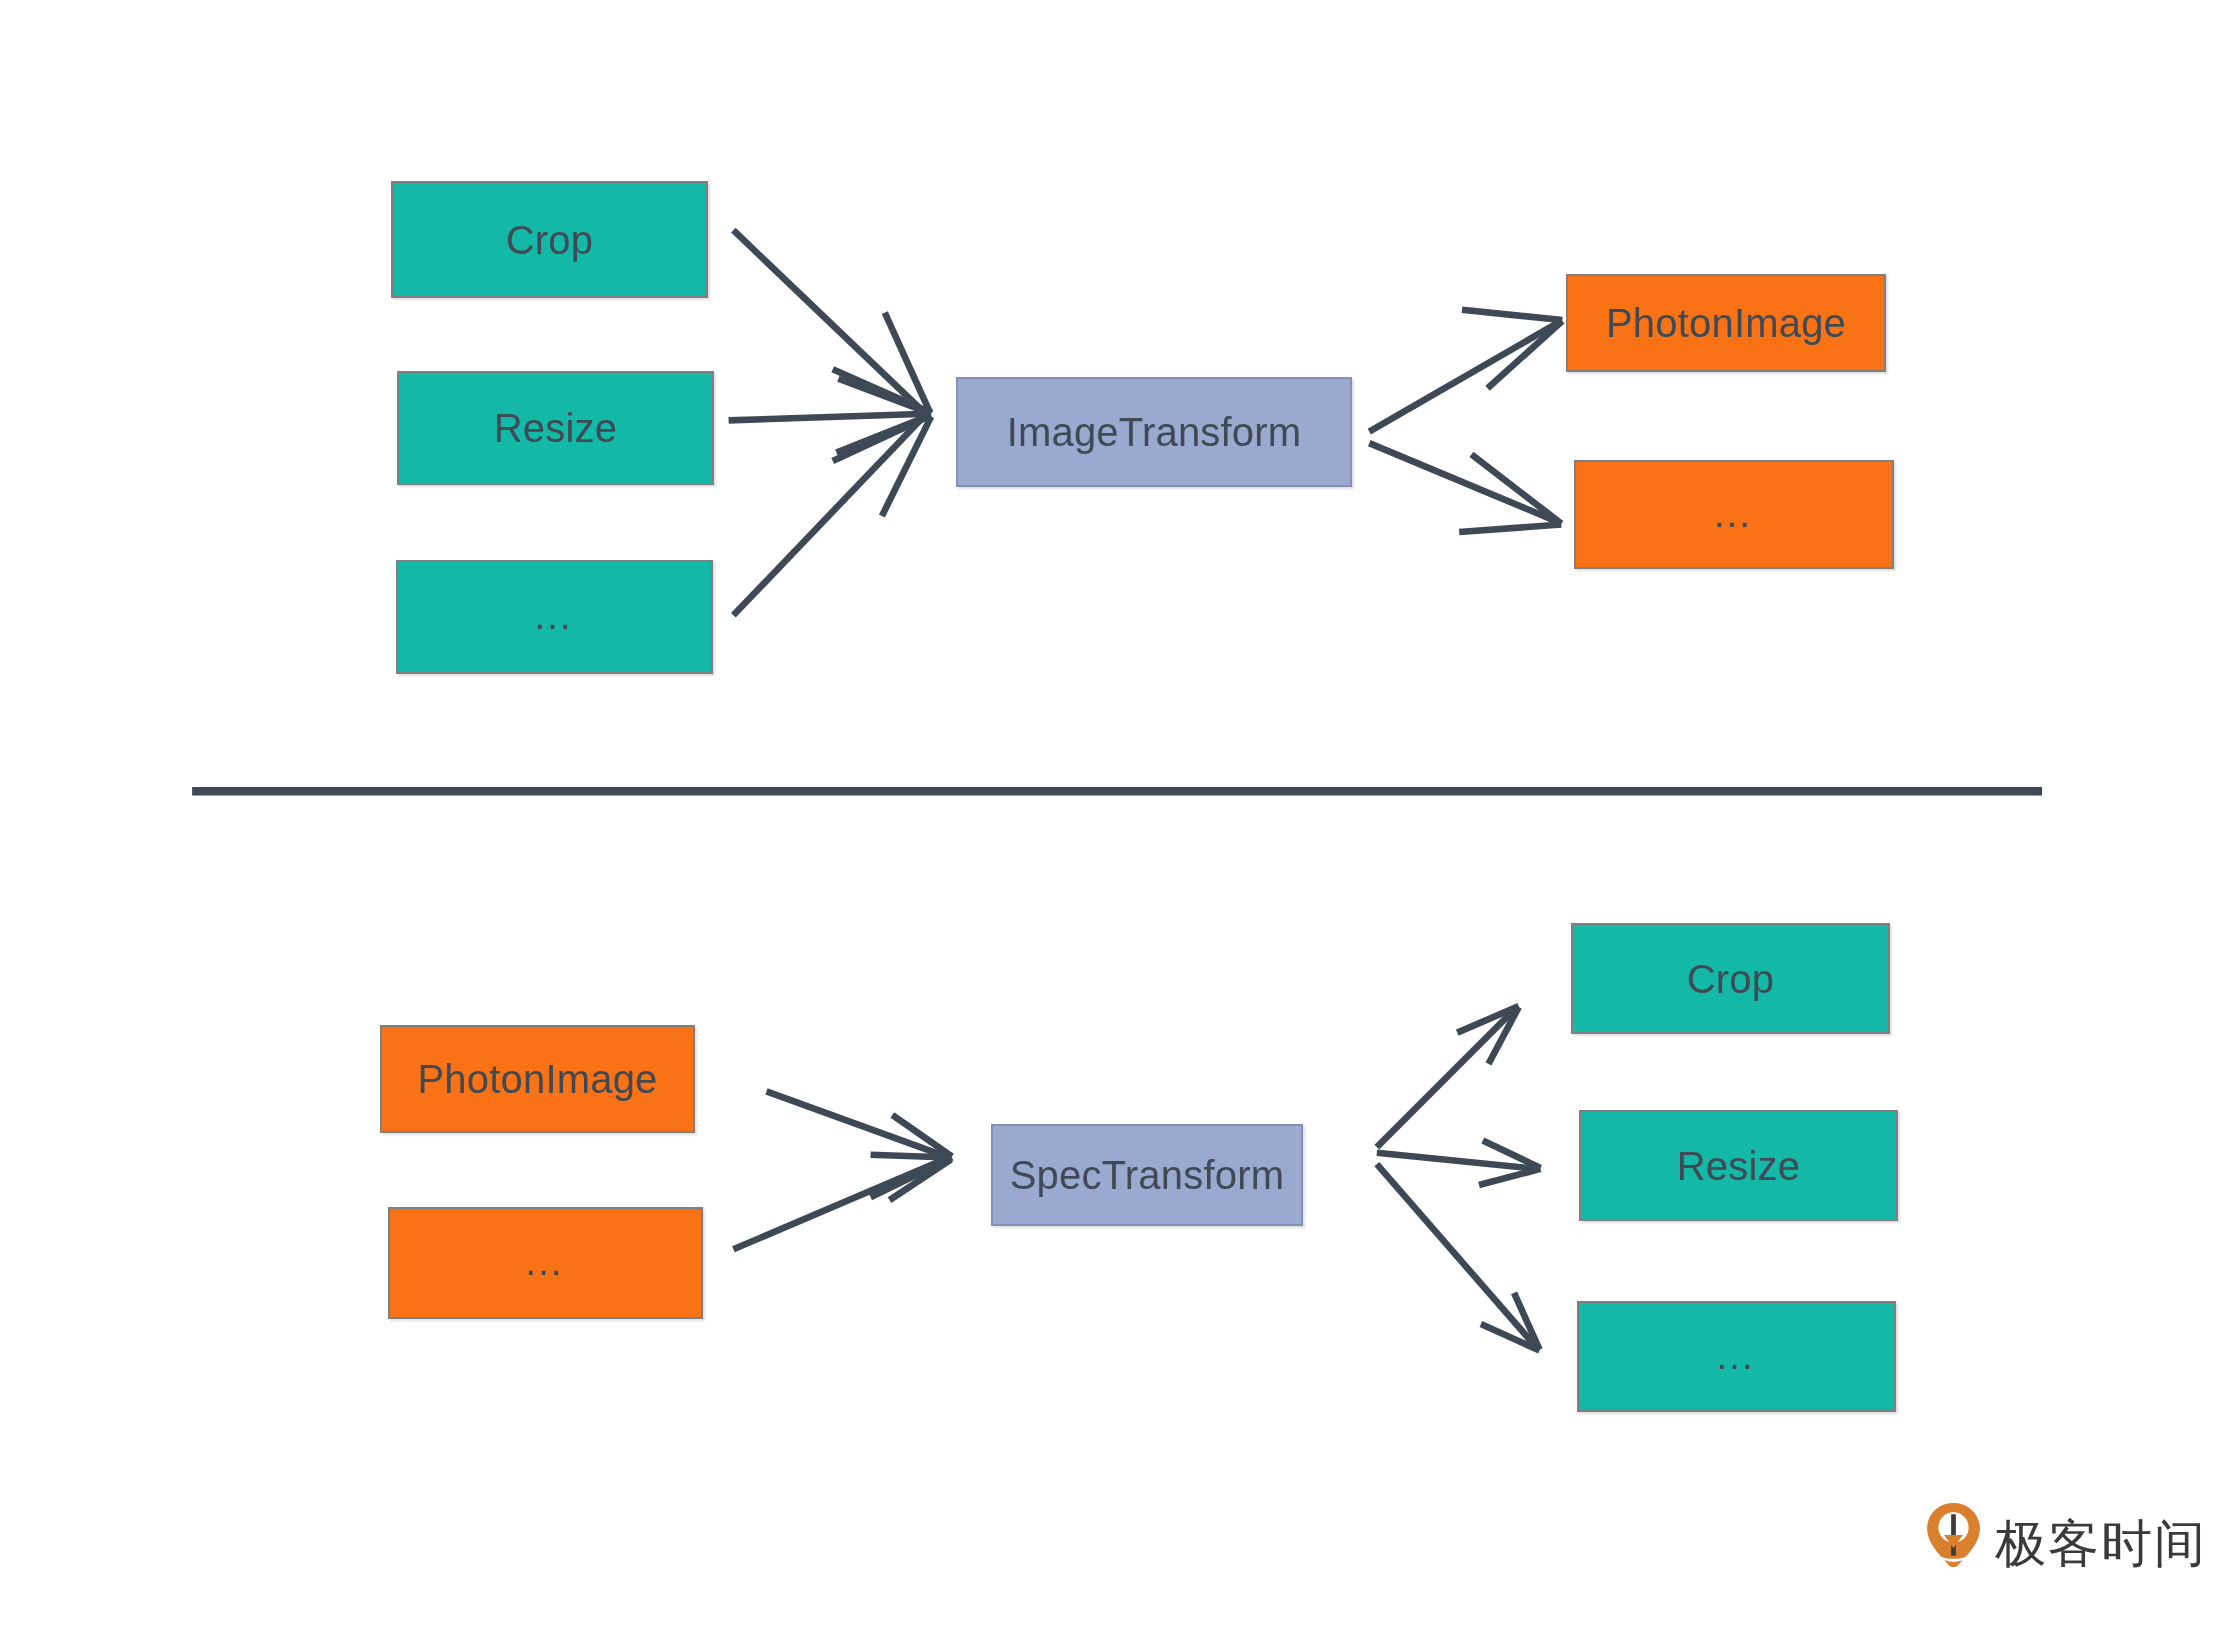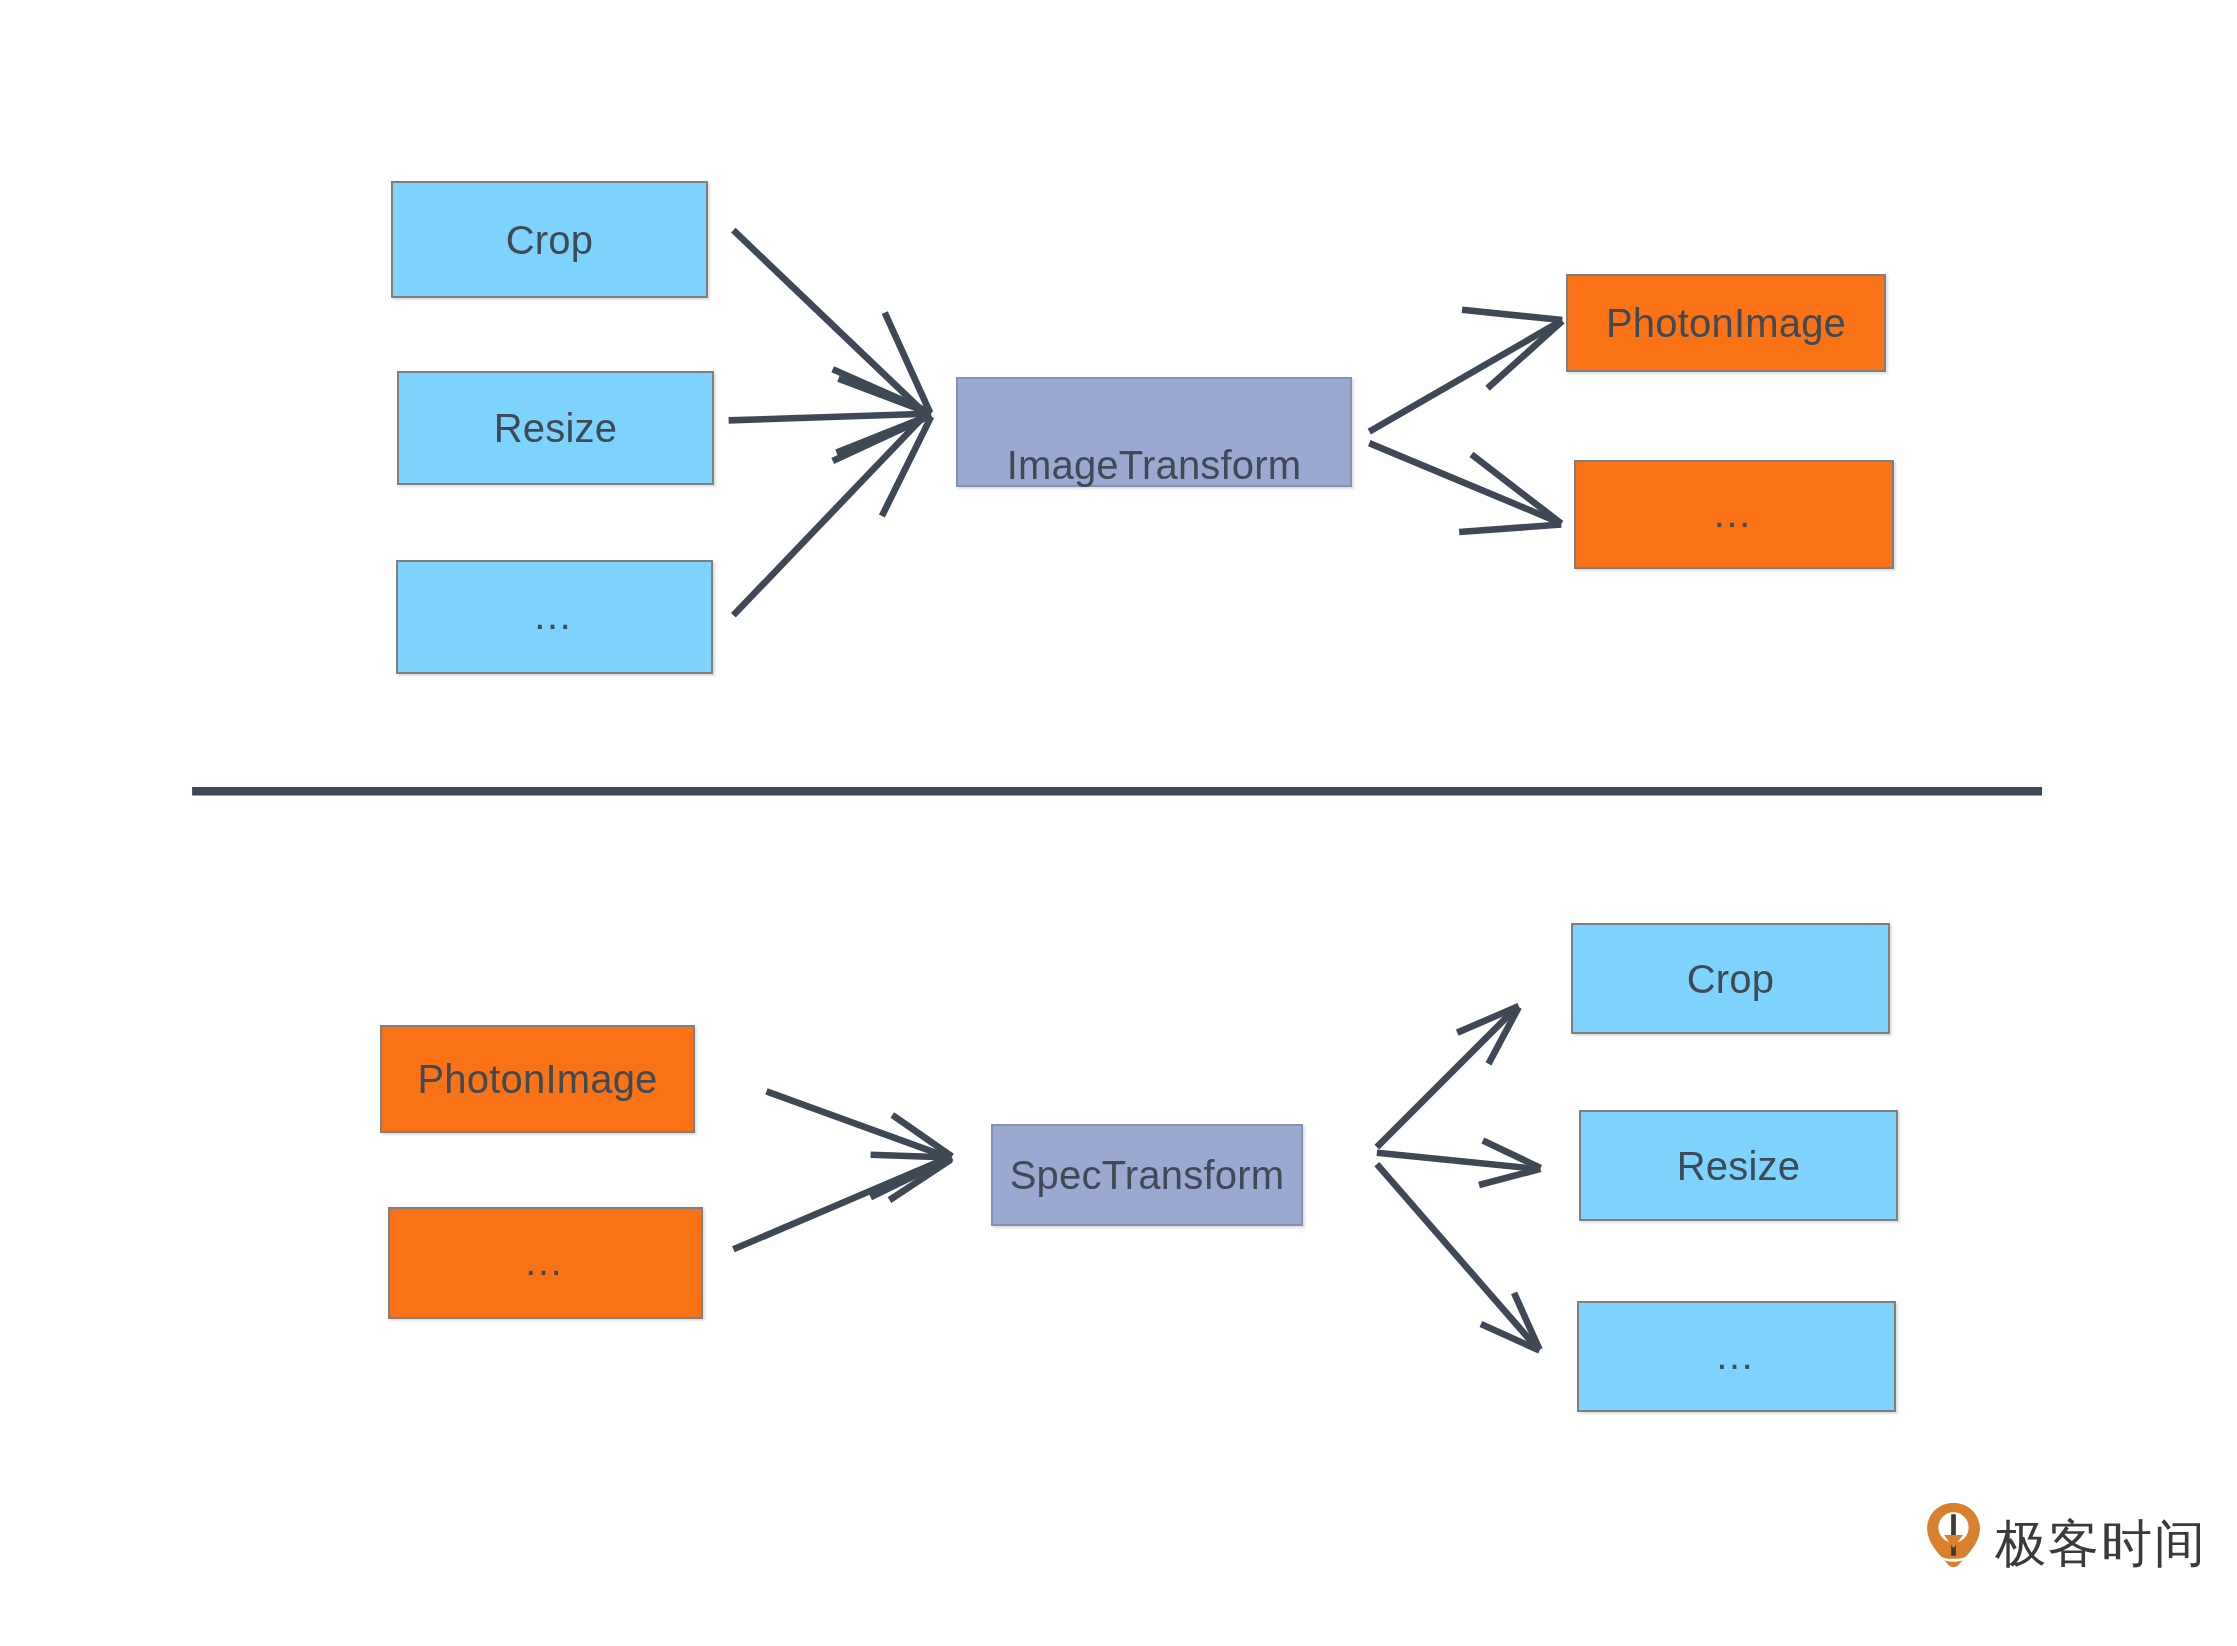--- a/index.html
+++ b/index.html
@@ -35,21 +35,21 @@
     justify-content: center;
     border: 2.8px solid #7f7f7f;
     box-shadow: 1.9px 1.9px 1.9px rgba(0,0,0,0.13);
     color: #404a55;
     font-size: 40px;
     font-weight: 400;
     letter-spacing: 0.2px;
     line-height: 1;
     white-space: nowrap;
   }
-  .node.pink   { background: #7dd3fc; }
+  .node.pink   { background: #14b8a6; }
   .node.teal   { background: #f97316; text-align: center; }
   .node.blue   { background: #9aa9d0; border-color: #8491b4; }
   .node .label { pointer-events: none; }
   .node .label.dots {
     font-size: 40px;
     letter-spacing: 3.8px;
     transform: translateY(-1.9px);
   }
 
   
@@ -147,21 +147,21 @@
   </div>
 
   <div class="node pink" style="left:397px; top:371px; width:317px; height:114px;">
     <span class="label">Resize</span>
   </div>
 
   <div class="node pink" style="left:396px; top:560px; width:317px; height:114px;">
     <span class="label dots">…</span>
   </div>
 
-  <div class="node blue" style="left:956px; top:377px; width:396px; height:110px;align-items:flex-end;">
+  <div class="node blue" style="left:956px; top:377px; width:396px; height:110px;">
     <span class="label">ImageTransform</span>
   </div>
 
   <div class="node teal" style="left:1566px; top:274px; width:320px; height:98px;">
     <span class="label">PhotonImage</span>
   </div>
 
   <div class="node teal" style="left:1574px; top:460px; width:320px; height:109px;">
     <span class="label dots">…</span>
   </div>

